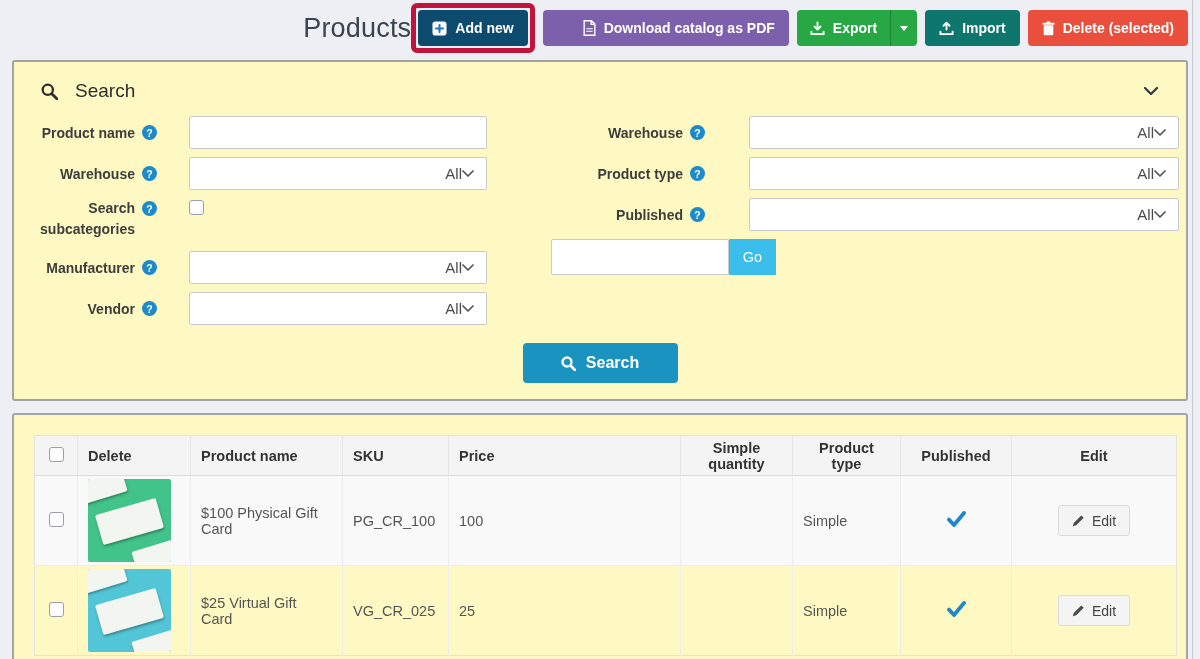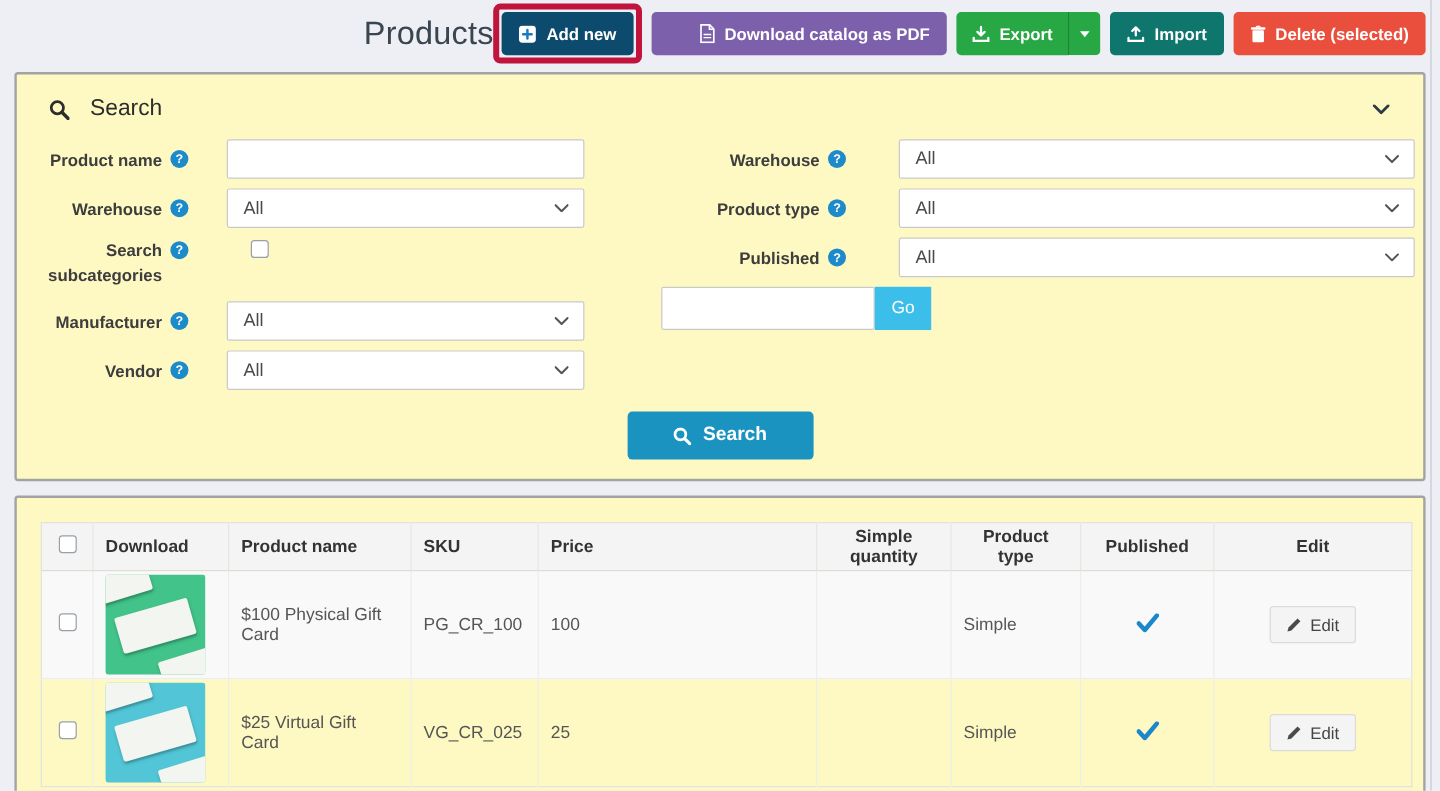--- a/index.html
+++ b/index.html
@@ -42,33 +42,33 @@
   .search-form { display:flex; }
   .col-left  { width:493px; flex:none; }
   .col-right { flex:1; }
   .frow { display:flex; align-items:center; margin-bottom:8px; min-height:33px; }
   .flabel { font-weight:700; font-size:14px; color:#3d3d3d; display:flex; align-items:center; justify-content:flex-end; gap:7px; flex:none; }
   .col-left  .flabel { width:143px; }
   .col-left  .fctrl  { margin-left:32px; width:298px; flex:none; }
   .col-right .flabel { width:198px; }
   .col-right .fctrl  { margin-left:44px; width:430px; flex:none; }
 
-  .frow.wrap { align-items:flex-start; min-height:45px;justify-content:space-between; }
+  .frow.wrap { align-items:flex-start; min-height:45px; }
   .frow.wrap .flabel { display:block; text-align:right; position:relative; padding-right:22px; line-height:21px; }
   .frow.wrap .flabel .help { position:absolute; right:0; top:3px; }
   .frow.wrap .fctrl { padding-top:2px; }
 
   .help { width:15px; height:15px; border-radius:50%; background:#1d8ac9; flex:none; position:relative; display:inline-block; border:none; cursor:pointer; padding:0; }
   .help::after { content:"?"; position:absolute; inset:0; display:flex; align-items:center; justify-content:center;
                  color:#fff; font-size:10.5px; font-weight:700; font-family:inherit; }
 
   .txt { height:33px; width:100%; border:1px solid #c9c9c9; border-radius:2px; background:#fff; padding:0 12px;
          font-family:inherit; font-size:15px; color:#444; }
   .sel { height:33px; width:100%; border:1px solid #c9c9c9; border-radius:2px; background:#fff; padding:0 12px 0 13px;
-         display:flex; align-items:center; justify-content:space-between; font-size:15px; color:#4a4a4a; cursor:pointer; }
+         display:flex; align-items:center; justify-content:flex-end; font-size:15px; color:#4a4a4a; cursor:pointer; }
   .cb  { width:15px; height:15px; border:1px solid #97a0a8; border-radius:3px; background:#fff; appearance:none; margin:0; cursor:pointer; }
 
   .go-wrap { display:flex; align-items:stretch; }
   .go-input { width:178px; height:36px; flex:none; }
   .go-btn { width:47px; height:36px; flex:none; border:none; background:#3bbfea; color:#fff; font-family:inherit;
             font-size:14.5px; display:flex; align-items:center; justify-content:center; cursor:pointer; }
 
   .search-btn-row { display:flex; justify-content:center; margin:10px 0 16px; }
   .btn-search { width:155px; height:40px; background:#1b93c1; border:none; border-radius:4px; color:#fff; cursor:pointer;
                 font-family:inherit; font-size:16px; font-weight:700; display:flex; align-items:center; justify-content:center; gap:10px; }
@@ -313,21 +313,21 @@
         <col style="width:106px">
       <col style="width:232px">
         <col style="width:112px">
         <col style="width:108px">
         <col style="width:111px">
         <col style="width:165px">
     </colgroup>
     <thead>
       <tr>
         <th><input type="checkbox" class="cb" style=""></th>
-        <th>Download</th>
+        <th>Delete</th>
         <th>Product name</th>
         <th>SKU</th>
         <th>Price</th>
         <th class="c">Simple quantity</th>
         <th class="c">Product type</th>
         <th class="c">Published</th>
         <th class="c">Edit</th>
       </tr>
     </thead>
     <tbody>

